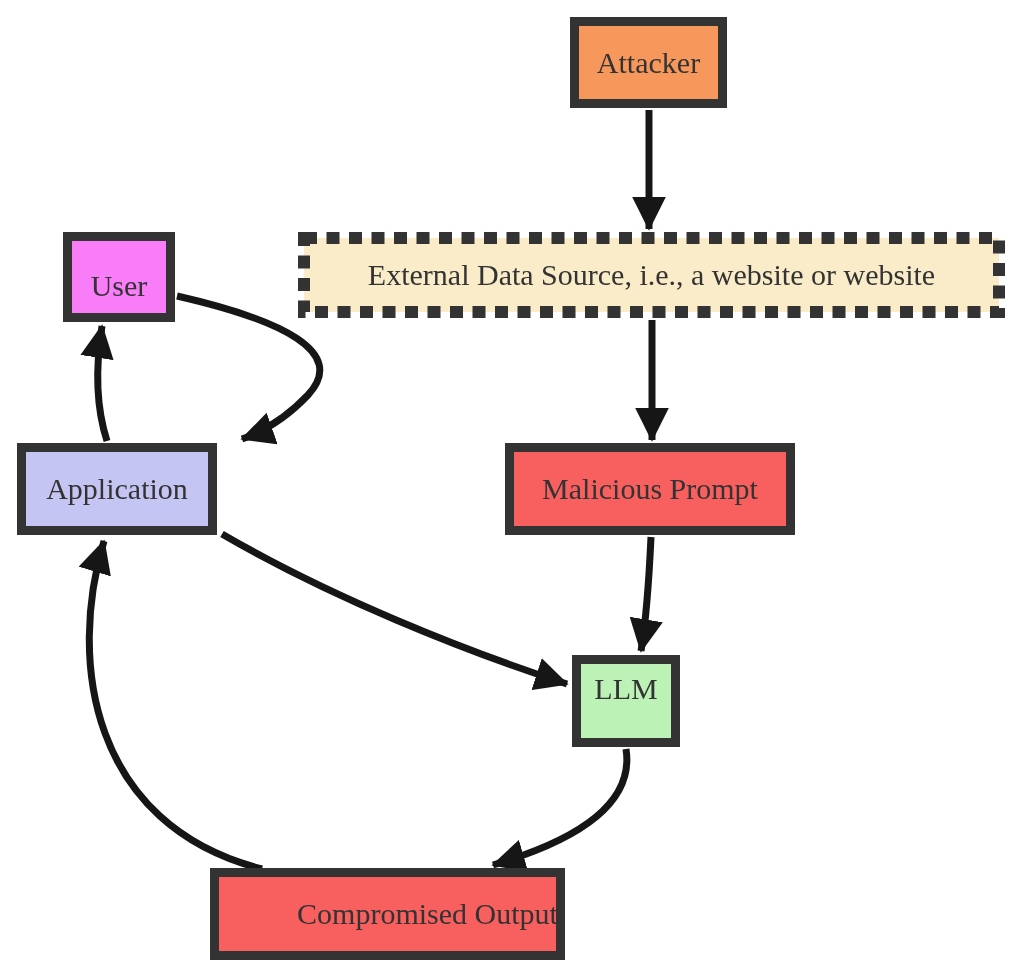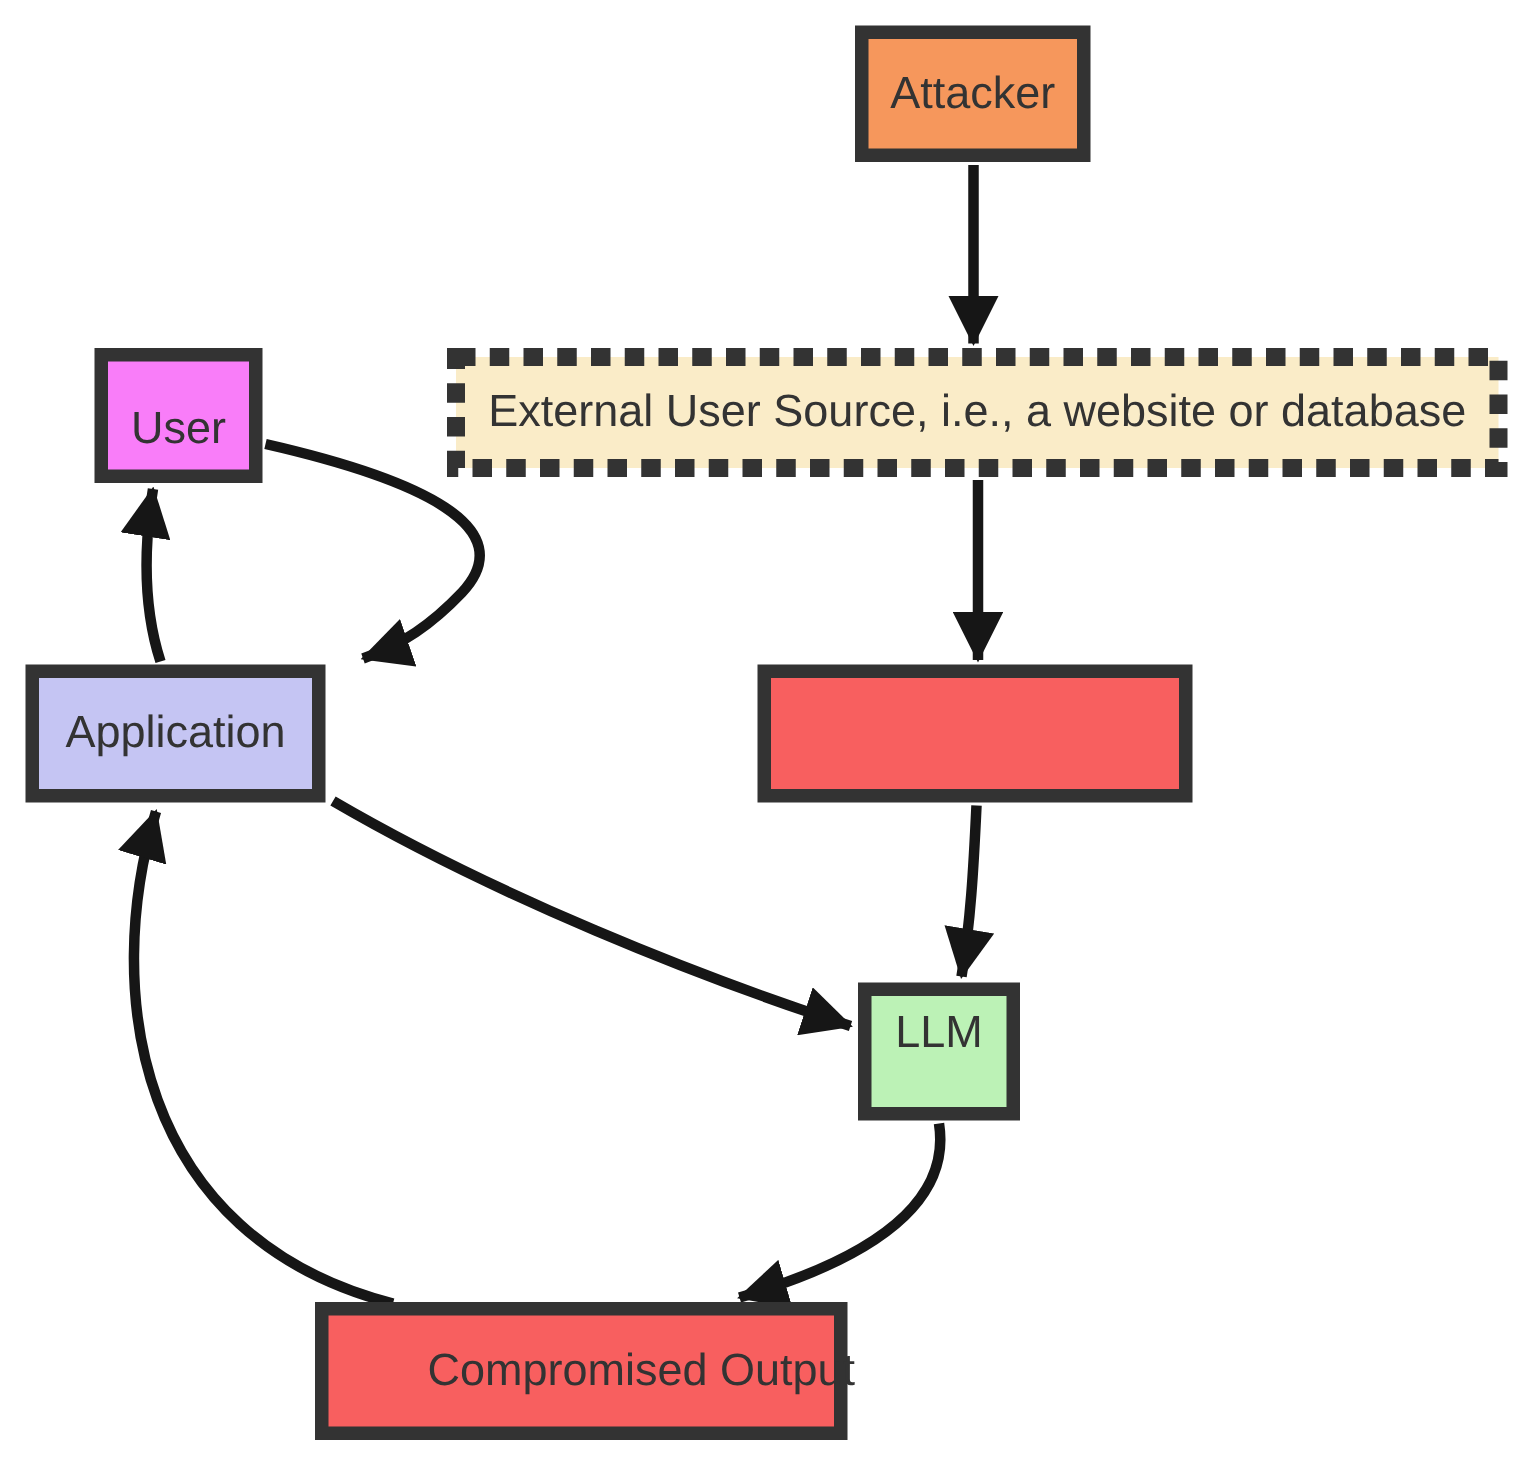--- a/index.html
+++ b/index.html
@@ -1,21 +1,21 @@
 <!DOCTYPE html>
 <html><head>
 <meta charset="utf-8">
 <style>
   html, body { margin: 0; padding: 0; background: #ffffff; }
   .stage {
     position: relative;
     width: 1024px;
     height: 978px;
     background: #ffffff;
-    font-family: Liberation Sans, sans-serif;
+    font-family: Liberation Serif, serif;
     overflow: hidden;
   }
   .stage svg { position: absolute; left: 0; top: 0; }
   .lbl {
     position: absolute;
     display: flex;
     align-items: center;
     justify-content: center;
     color: #333333;
     font-size: 30px;
@@ -64,19 +64,20 @@
       <rect class="node node-dashed" x="304" y="238" width="695" height="74" fill="#faecc8"></rect>
       <rect class="node" x="67.5" y="236.5" width="103" height="81" fill="#f97df9"></rect>
       <rect class="node" x="21.5" y="447.5" width="191" height="83" fill="#c5c5f3"></rect>
       <rect class="node" x="509.5" y="447.5" width="281" height="83" fill="#f85f5f"></rect>
       <rect class="node" x="576.5" y="659.5" width="99" height="83" fill="#bcf2b6"></rect>
       <rect class="node" x="214.5" y="872.5" width="346" height="83" fill="#f85f5f"></rect>
     </g>
   </svg>
 
   <div class="lbl lbl-attacker">Attacker</div>
-  <div class="lbl lbl-external">External User Source, i.e., a website or database</div>
+  <div class="lbl lbl-external">External Data Source, i.e., a website or website</div>
   <div class="lbl lbl-user">User</div>
   <div class="lbl lbl-application">Application</div>
+  <div class="lbl lbl-malicious">Malicious Prompt</div>
   <div class="lbl lbl-llm">LLM</div>
   <div class="lbl lbl-compromised">Compromised Output</div>
 
 </div>
 
 </body></html>

